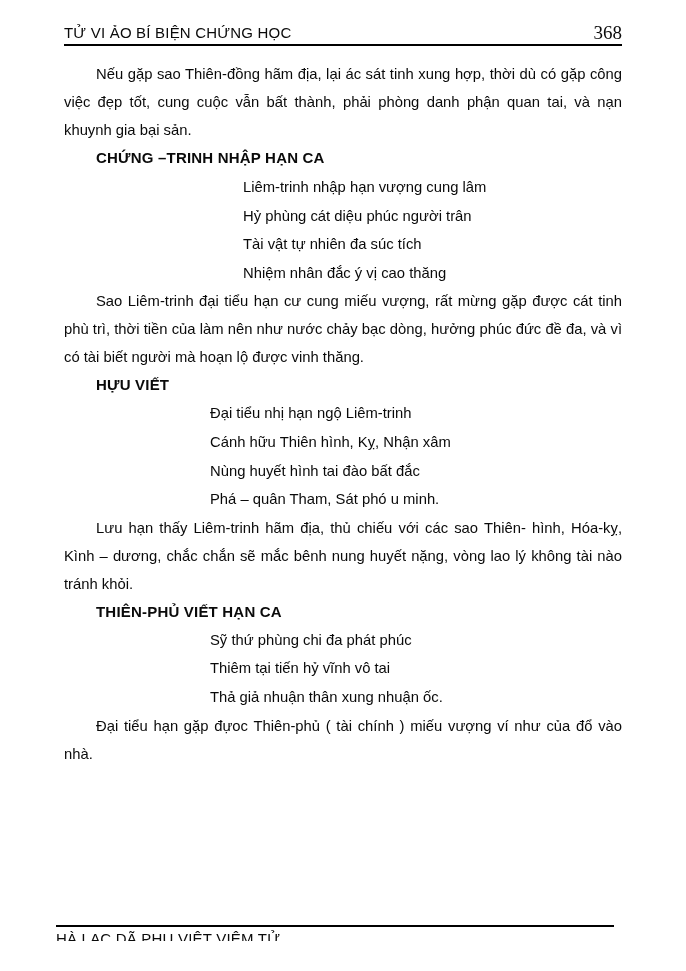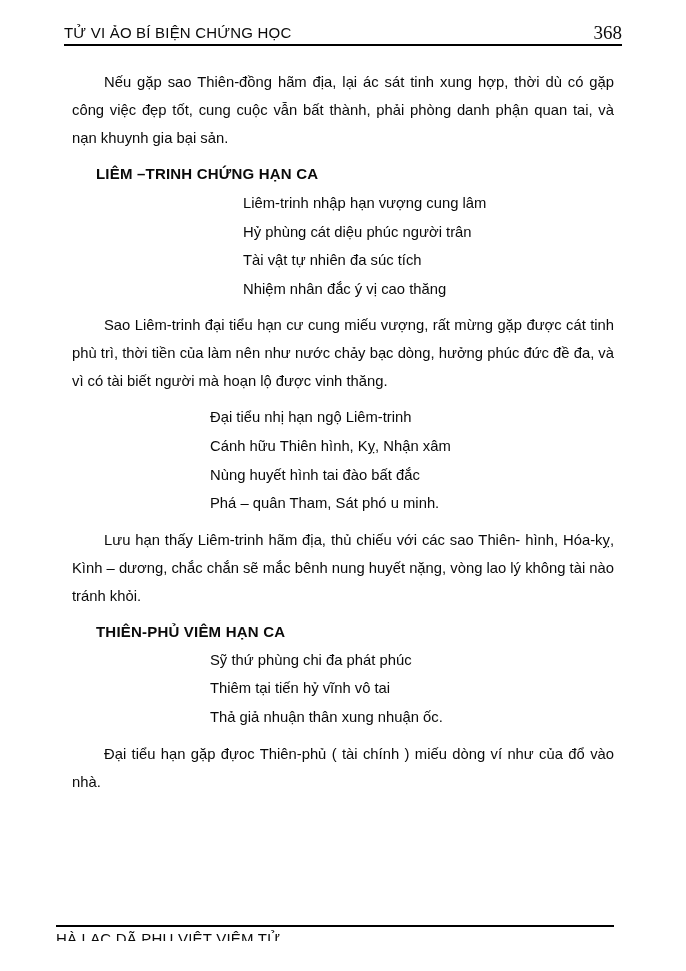--- a/index.html
+++ b/index.html
@@ -41,21 +41,21 @@
   }
   
   .content {
     position: absolute;
     top: 47px;
     left: 64px;
     width: 558px;
     padding-top: 13px;
   }
   p.para {
-    margin: 8px;
+    margin: 0;
     font-size: 14.8px;
     line-height: 28px;
     text-align: justify;
     text-indent: 32px;
   }
   h2.sect {
     margin: 0;
     padding-left: 32px;
     font-size: 15px;
     font-weight: bold;
@@ -95,44 +95,45 @@
 
   <div class="hdr">
     <span class="hdr-title">TỬ VI ẢO BÍ BIỆN CHỨNG HỌC</span>
     <span class="pagenum">368</span>
   </div>
 
   <div class="content">
 
     <p class="para">Nếu gặp sao Thiên-đồng hãm địa, lại ác sát tinh xung hợp, thời dù có gặp công việc đẹp tốt, cung cuộc vẫn bất thành, phải phòng danh phận quan tai, và nạn khuynh gia bại sản.</p>
 
-    <h2 class="sect mt-h1">LIÊM –TRINH CHỨNG HẠN CA</h2>
+    <h2 class="sect mt-h1">CHỨNG –TRINH NHẬP HẠN CA</h2>
     <div class="verses wide mt-v1">
       <div class="verse">Liêm-trinh nhập hạn vượng cung lâm</div>
       <div class="verse">Hỷ phùng cát diệu phúc người trân</div>
       <div class="verse">Tài vật tự nhiên đa súc tích</div>
       <div class="verse">Nhiệm nhân đắc ý vị cao thăng</div>
     </div>
     <p class="para mt-p2">Sao Liêm-trinh đại tiểu hạn cư cung miếu vượng, rất mừng gặp được cát tinh phù trì, thời tiền của làm nên như nước chảy bạc dòng, hưởng phúc đức đề đa, và vì có tài biết người mà hoạn lộ được vinh thăng.</p>
 
+    <h2 class="sect mt-h2">HỰU VIẾT</h2>
     <div class="verses narrow">
       <div class="verse">Đại tiểu nhị hạn ngộ Liêm-trinh</div>
       <div class="verse">Cánh hữu Thiên hình, Kỵ, Nhận xâm</div>
       <div class="verse">Nùng huyết hình tai đào bất đắc</div>
       <div class="verse">Phá – quân Tham, Sát phó u minh.</div>
     </div>
     <p class="para mt-p3">Lưu hạn thấy Liêm-trinh hãm địa, thủ chiếu với các sao Thiên- hình, Hóa-kỵ, Kình – dương, chắc chắn sẽ mắc bênh nung huyết nặng, vòng lao lý không tài nào tránh khỏi.</p>
 
-    <h2 class="sect mt-h3">THIÊN-PHỦ VIÊM HẠN CA</h2>
+    <h2 class="sect mt-h3">THIÊN-PHỦ VIẾT HẠN CA</h2>
     <div class="verses narrow">
       <div class="verse">Sỹ thứ phùng chi đa phát phúc</div>
       <div class="verse">Thiêm tại tiến hỷ vĩnh vô tai</div>
       <div class="verse">Thả giả nhuận thân xung nhuận ốc.</div>
     </div>
-    <p class="para mt-p5">Đại tiểu hạn gặp đựoc Thiên-phủ ( tài chính ) miếu dòng ví như của đổ vào nhà.</p>
+    <p class="para mt-p5">Đại tiểu hạn gặp đựoc Thiên-phủ ( tài chính ) miếu vượng ví như của đổ vào nhà.</p>
 
   </div>
 
   <div class="ftr">
     <span>HÀ LẠC DÃ PHU VIỆT VIÊM TỬ</span>
   </div>
 
 </div>
 
 </body></html>

